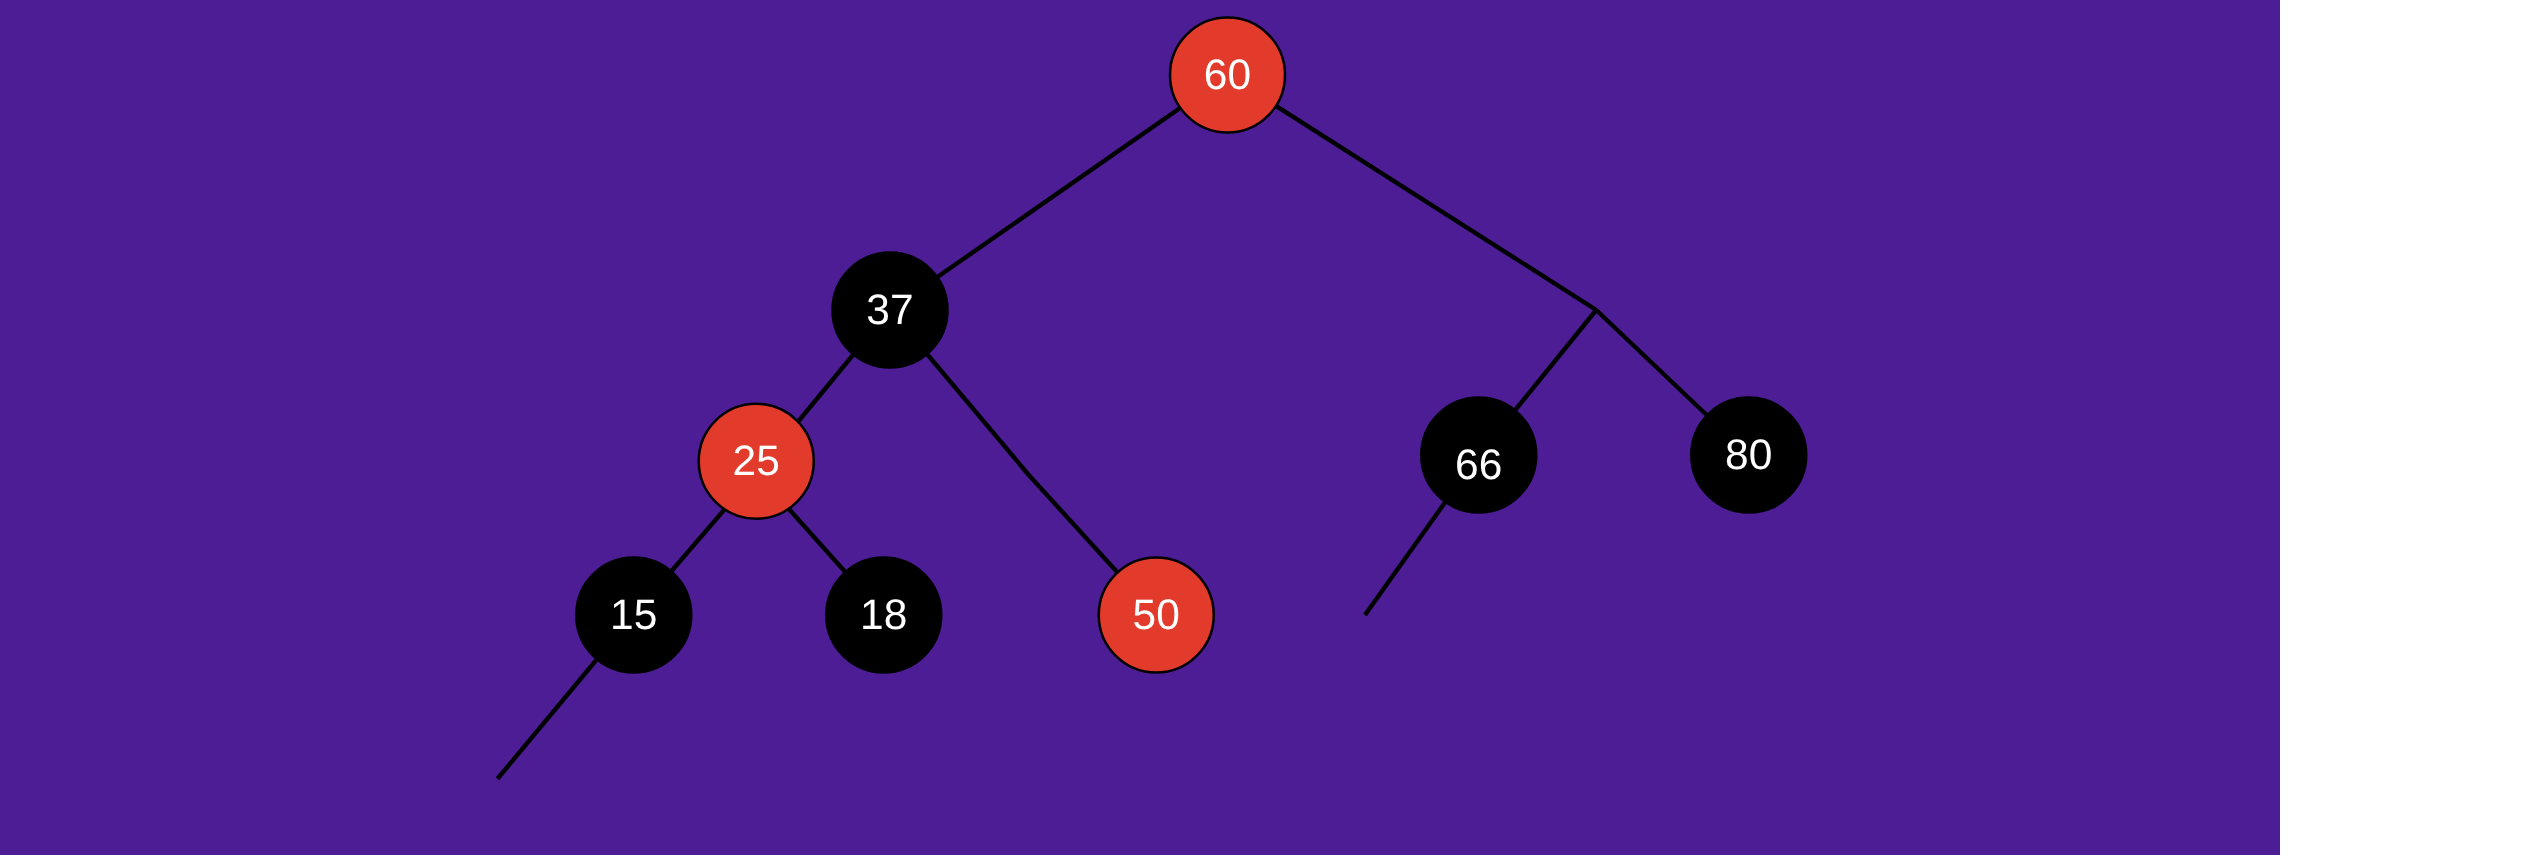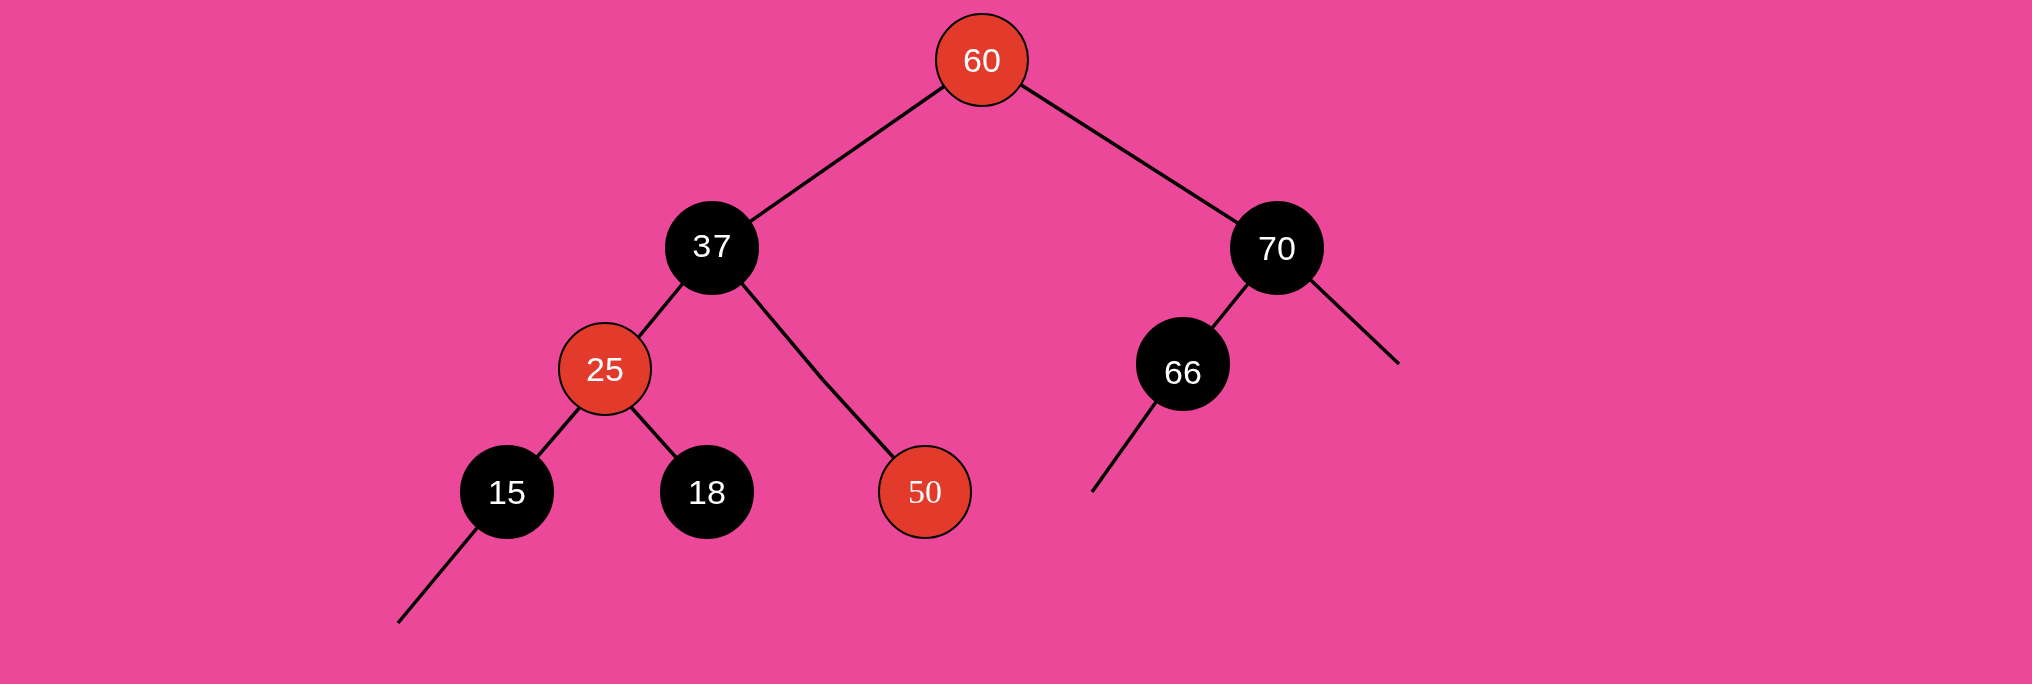--- a/index.html
+++ b/index.html
@@ -28,51 +28,51 @@
   }
   .tree-node-value {
     font-size: 34px;
     line-height: 1;
     user-select: none;
   }
 </style>
 </head>
 <body>
 
-<div class="tree-canvas" id="canvas" style="width: 2032px; height: 684px; background: #ec4899;">
+<div class="tree-canvas" id="canvas" style="width: 1824px; height: 684px; background: #4c1d95;">
   <svg class="edges-layer" id="edges" xmlns="http://www.w3.org/2000/svg" width="2032" height="684" viewBox="0 0 2032 684">
       <line x1="982" y1="60" x2="712" y2="248" stroke="#000000" stroke-width="3.5"></line>
       <line x1="982" y1="60" x2="1277" y2="248" stroke="#000000" stroke-width="3.5"></line>
       <line x1="712" y1="248" x2="605" y2="378" stroke="#000000" stroke-width="3.5"></line>
       <line x1="712" y1="248" x2="823" y2="380" stroke="#000000" stroke-width="3.5"></line>
       <line x1="605" y1="378" x2="507" y2="492" stroke="#000000" stroke-width="3.5"></line>
       <line x1="605" y1="378" x2="707" y2="492" stroke="#000000" stroke-width="3.5"></line>
       <line x1="507" y1="492" x2="398" y2="623" stroke="#000000" stroke-width="3.5"></line>
       <line x1="823" y1="380" x2="925" y2="492" stroke="#000000" stroke-width="3.5"></line>
       <line x1="1277" y1="248" x2="1183" y2="364" stroke="#000000" stroke-width="3.5"></line>
       <line x1="1277" y1="248" x2="1399" y2="364" stroke="#000000" stroke-width="3.5"></line>
       <line x1="1183" y1="364" x2="1092" y2="492" stroke="#000000" stroke-width="3.5"></line>
     </svg>
 <div class="tree-node" style="left: 935px; top: 13px; width: 94px; height: 94px; border: 2px solid rgb(0, 0, 0); background: rgb(226, 59, 44);">
       <span class="tree-node-value" style="color: rgb(255, 255, 255);">60</span>
     </div>
     <div class="tree-node" style="left: 665px; top: 201px; width: 94px; height: 94px; border: 2px solid rgb(0, 0, 0); background: rgb(0, 0, 0);">
-      <span class="tree-node-value" style="color: rgb(255, 255, 255); font-family: Liberation Mono, monospace;">37</span>
-    </div>
-    <div class="tree-node" style="left: 1230px; top: 201px; width: 94px; height: 94px; border: 2px solid rgb(0, 0, 0); background: rgb(0, 0, 0);">
-      <span class="tree-node-value" style="color: rgb(255, 255, 255);">70</span>
+      <span class="tree-node-value" style="color: rgb(255, 255, 255);">37</span>
     </div>
     <div class="tree-node" style="left: 558px; top: 322px; width: 94px; height: 94px; border: 2px solid rgb(0, 0, 0); background: rgb(226, 59, 44);">
       <span class="tree-node-value" style="color: rgb(255, 255, 255);">25</span>
     </div>
     <div class="tree-node" style="left: 1136px; top: 317px; width: 94px; height: 94px; border: 2px solid rgb(0, 0, 0); background: rgb(0, 0, 0);">
       <span class="tree-node-value" style="color: rgb(255, 255, 255); margin-top: 16px;">66</span>
     </div>
+    <div class="tree-node" style="left: 1352px; top: 317px; width: 94px; height: 94px; border: 2px solid rgb(0, 0, 0); background: rgb(0, 0, 0);">
+      <span class="tree-node-value" style="color: rgb(255, 255, 255);">80</span>
+    </div>
     <div class="tree-node" style="left: 460px; top: 445px; width: 94px; height: 94px; border: 2px solid rgb(0, 0, 0); background: rgb(0, 0, 0);">
       <span class="tree-node-value" style="color: rgb(255, 255, 255);">15</span>
     </div>
     <div class="tree-node" style="left: 660px; top: 445px; width: 94px; height: 94px; border: 2px solid rgb(0, 0, 0); background: rgb(0, 0, 0);">
       <span class="tree-node-value" style="color: rgb(255, 255, 255);">18</span>
     </div>
-    <div class="tree-node" style="left: 878px; top: 445px; width: 94px; height: 94px; border: 2px solid rgb(0, 0, 0); background: rgb(226, 59, 44); font-family: Liberation Serif, serif;">
+    <div class="tree-node" style="left: 878px; top: 445px; width: 94px; height: 94px; border: 2px solid rgb(0, 0, 0); background: rgb(226, 59, 44);">
       <span class="tree-node-value" style="color: rgb(255, 255, 255);">50</span>
     </div>
   </div>
 
 </body></html>

